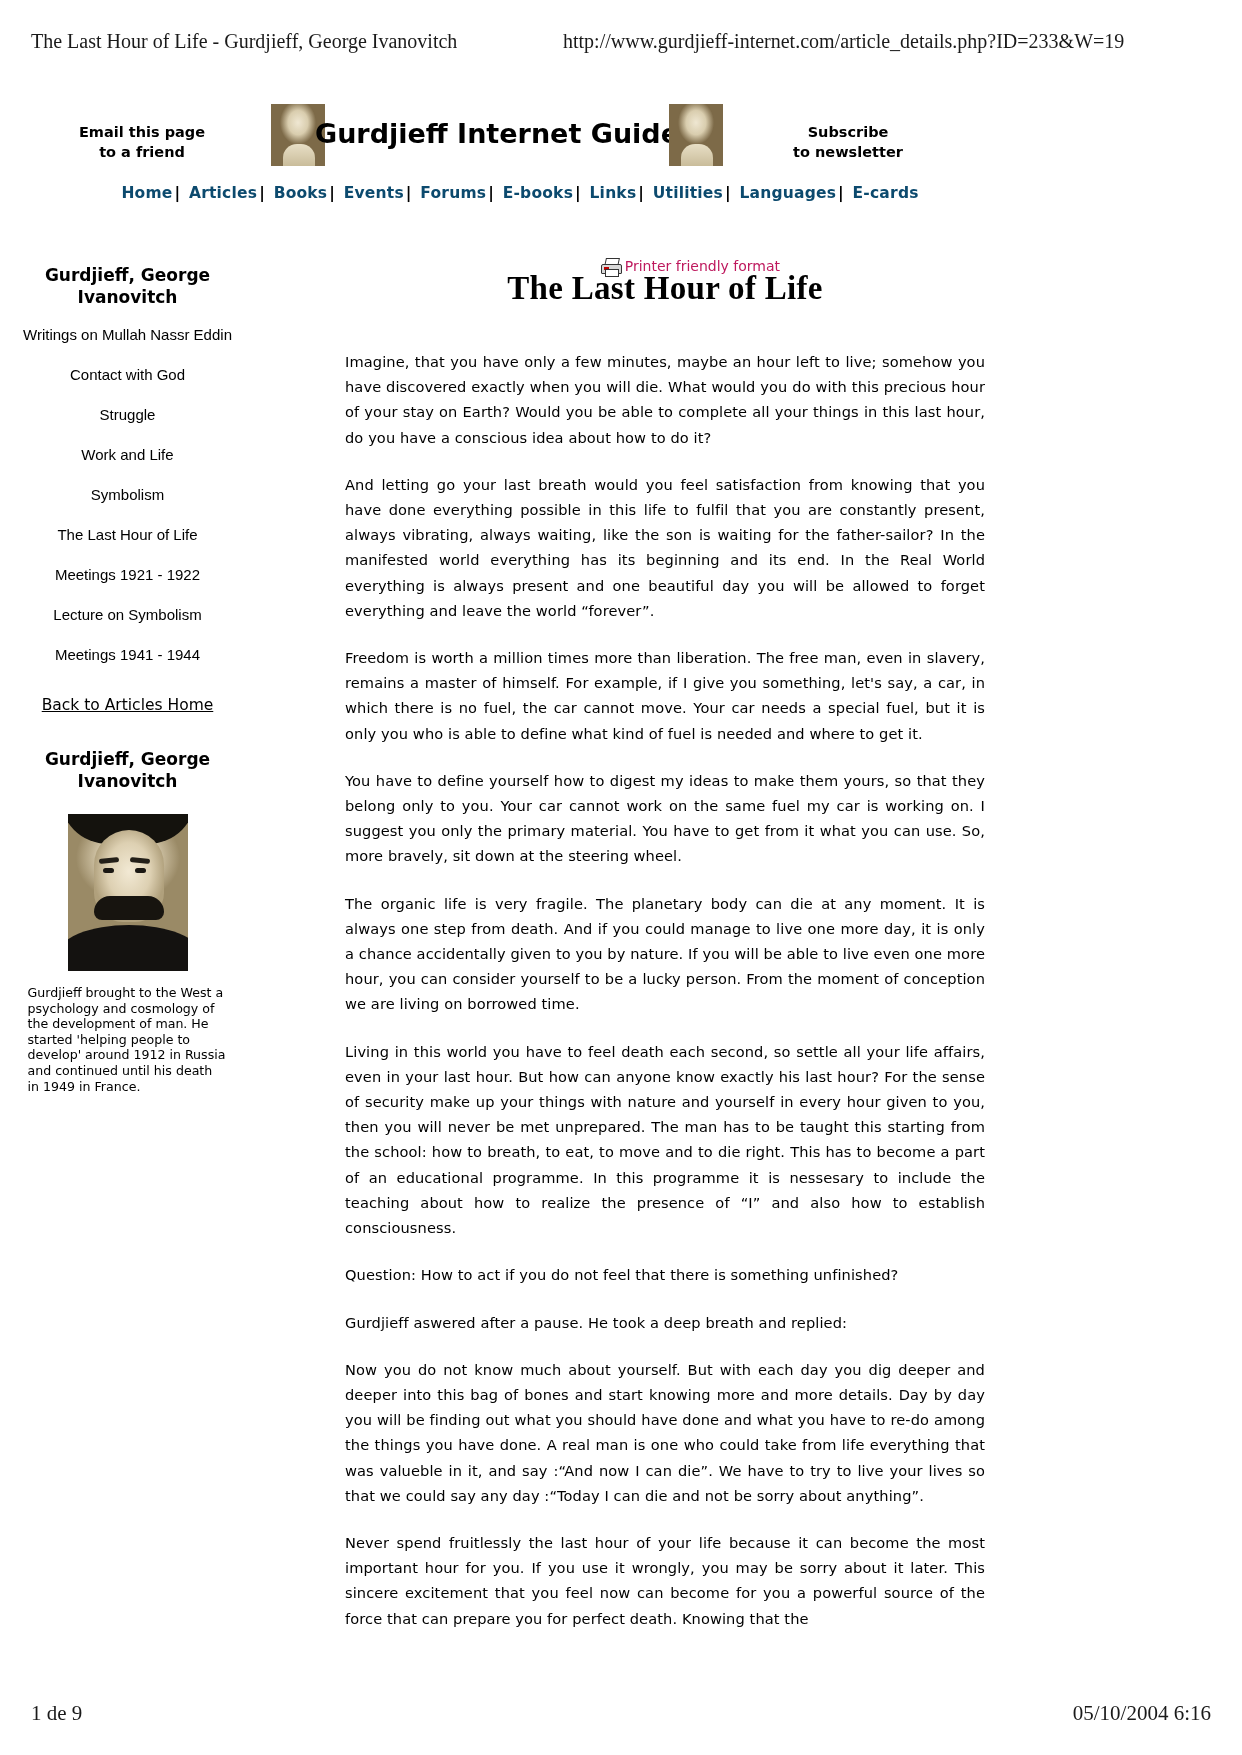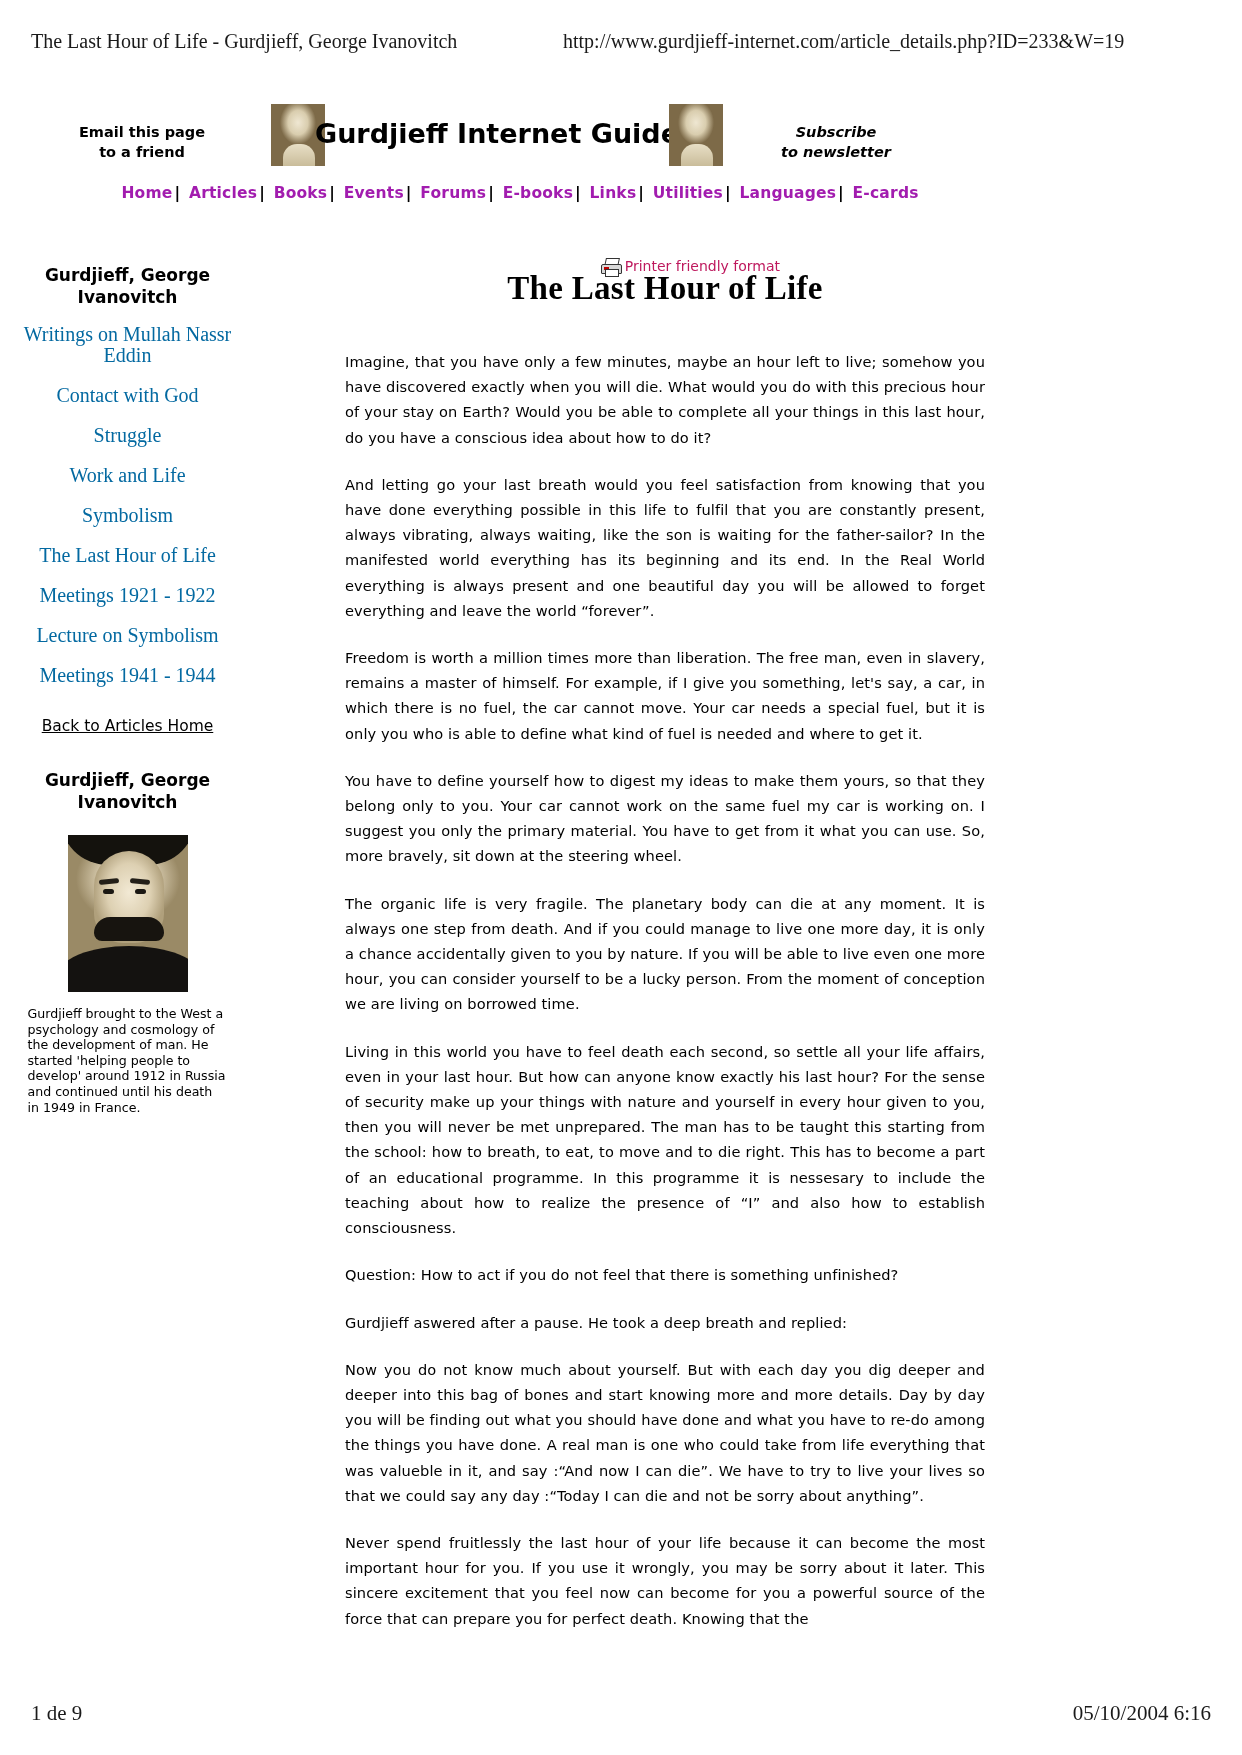--- a/index.html
+++ b/index.html
@@ -73,21 +73,21 @@
     position: absolute;
     top: 22px;
     font-family: "DejaVu Sans", sans-serif;
     font-weight: bold;
     font-size: 14.5px;
     line-height: 20px;
     text-align: center;
     color: #000;
   }
   .hdr-side.left { left: 0px; width: 170px; }
-  .hdr-side.right { right: 16px; width: 170px; font-style: italic; }
+  .hdr-side.right { right: 4px; width: 170px; }
 
   .hdr-center {
     position: absolute;
     left: 190px;
     top: 4px;
     width: 500px;
     height: 68px;
   }
   .portrait {
     position: absolute;
@@ -129,21 +129,21 @@
     width: 1040px;
     margin: 12px auto 0 auto;
     text-align: center;
     font-family: "DejaVu Sans", sans-serif;
     font-weight: bold;
     font-size: 15.5px;
     color: #000;
     letter-spacing: 0.2px;
   }
   .site-nav a {
-    color: #a21caf;
+    color: #0c4a6e;
     text-decoration: none;
     white-space: nowrap;
   }
   .nav-sep { padding: 0 3px 0 2px; }
 
   
   .printer-line {
     position: absolute;
     right: 214px;
     top: 158px;
@@ -206,24 +206,24 @@
   .side-heading {
     font-family: "DejaVu Sans", sans-serif;
     font-weight: bold;
     font-size: 17px;
     line-height: 22px;
     color: #000;
     margin-bottom: 16px;
   }
   .side-link {
     display: block;
-    font-family: Liberation Serif, serif;
-    font-size: 20px;
+    font-family: Liberation Sans, sans-serif;
+    font-size: 15px;
     line-height: 21px;
-    color: #0369a1;
+    color: #000000;
     text-decoration: none;
     margin: 0 0 19px 0;
   }
   .side-back-wrap {
     margin-top: 30px;
     margin-bottom: 34px;
   }
   .side-back {
     font-family: "DejaVu Sans", sans-serif;
     font-size: 15.5px;

